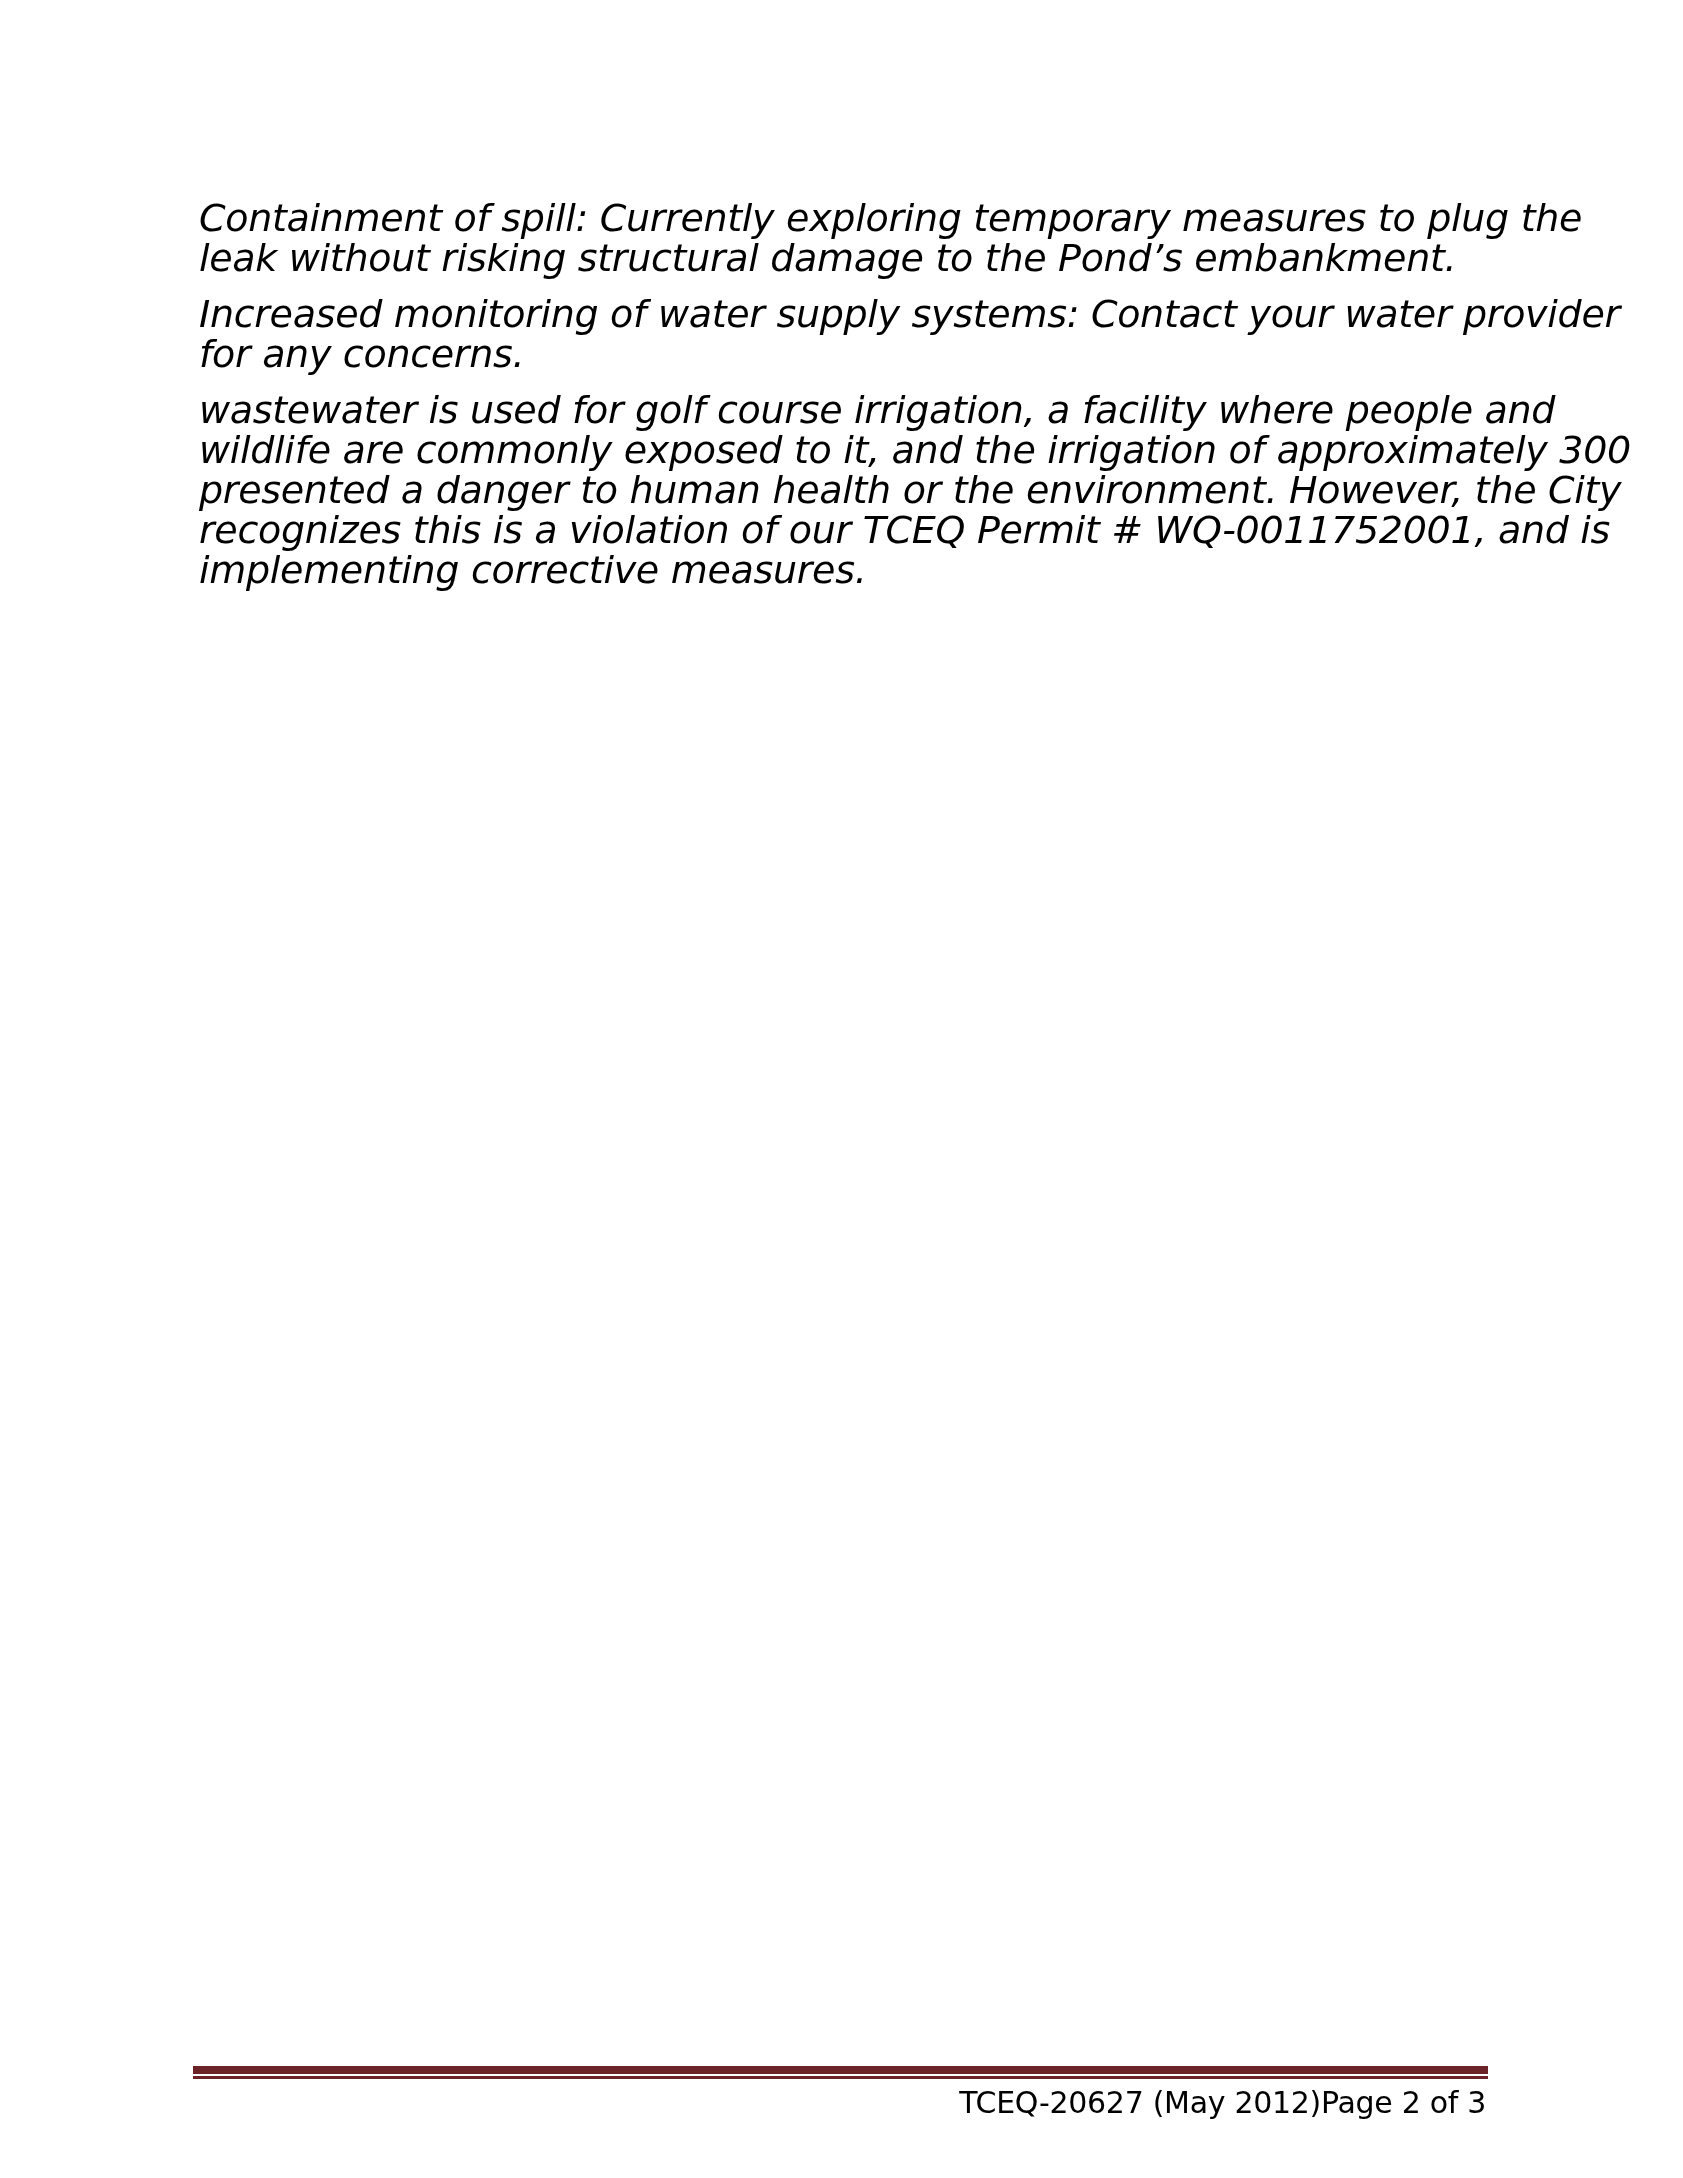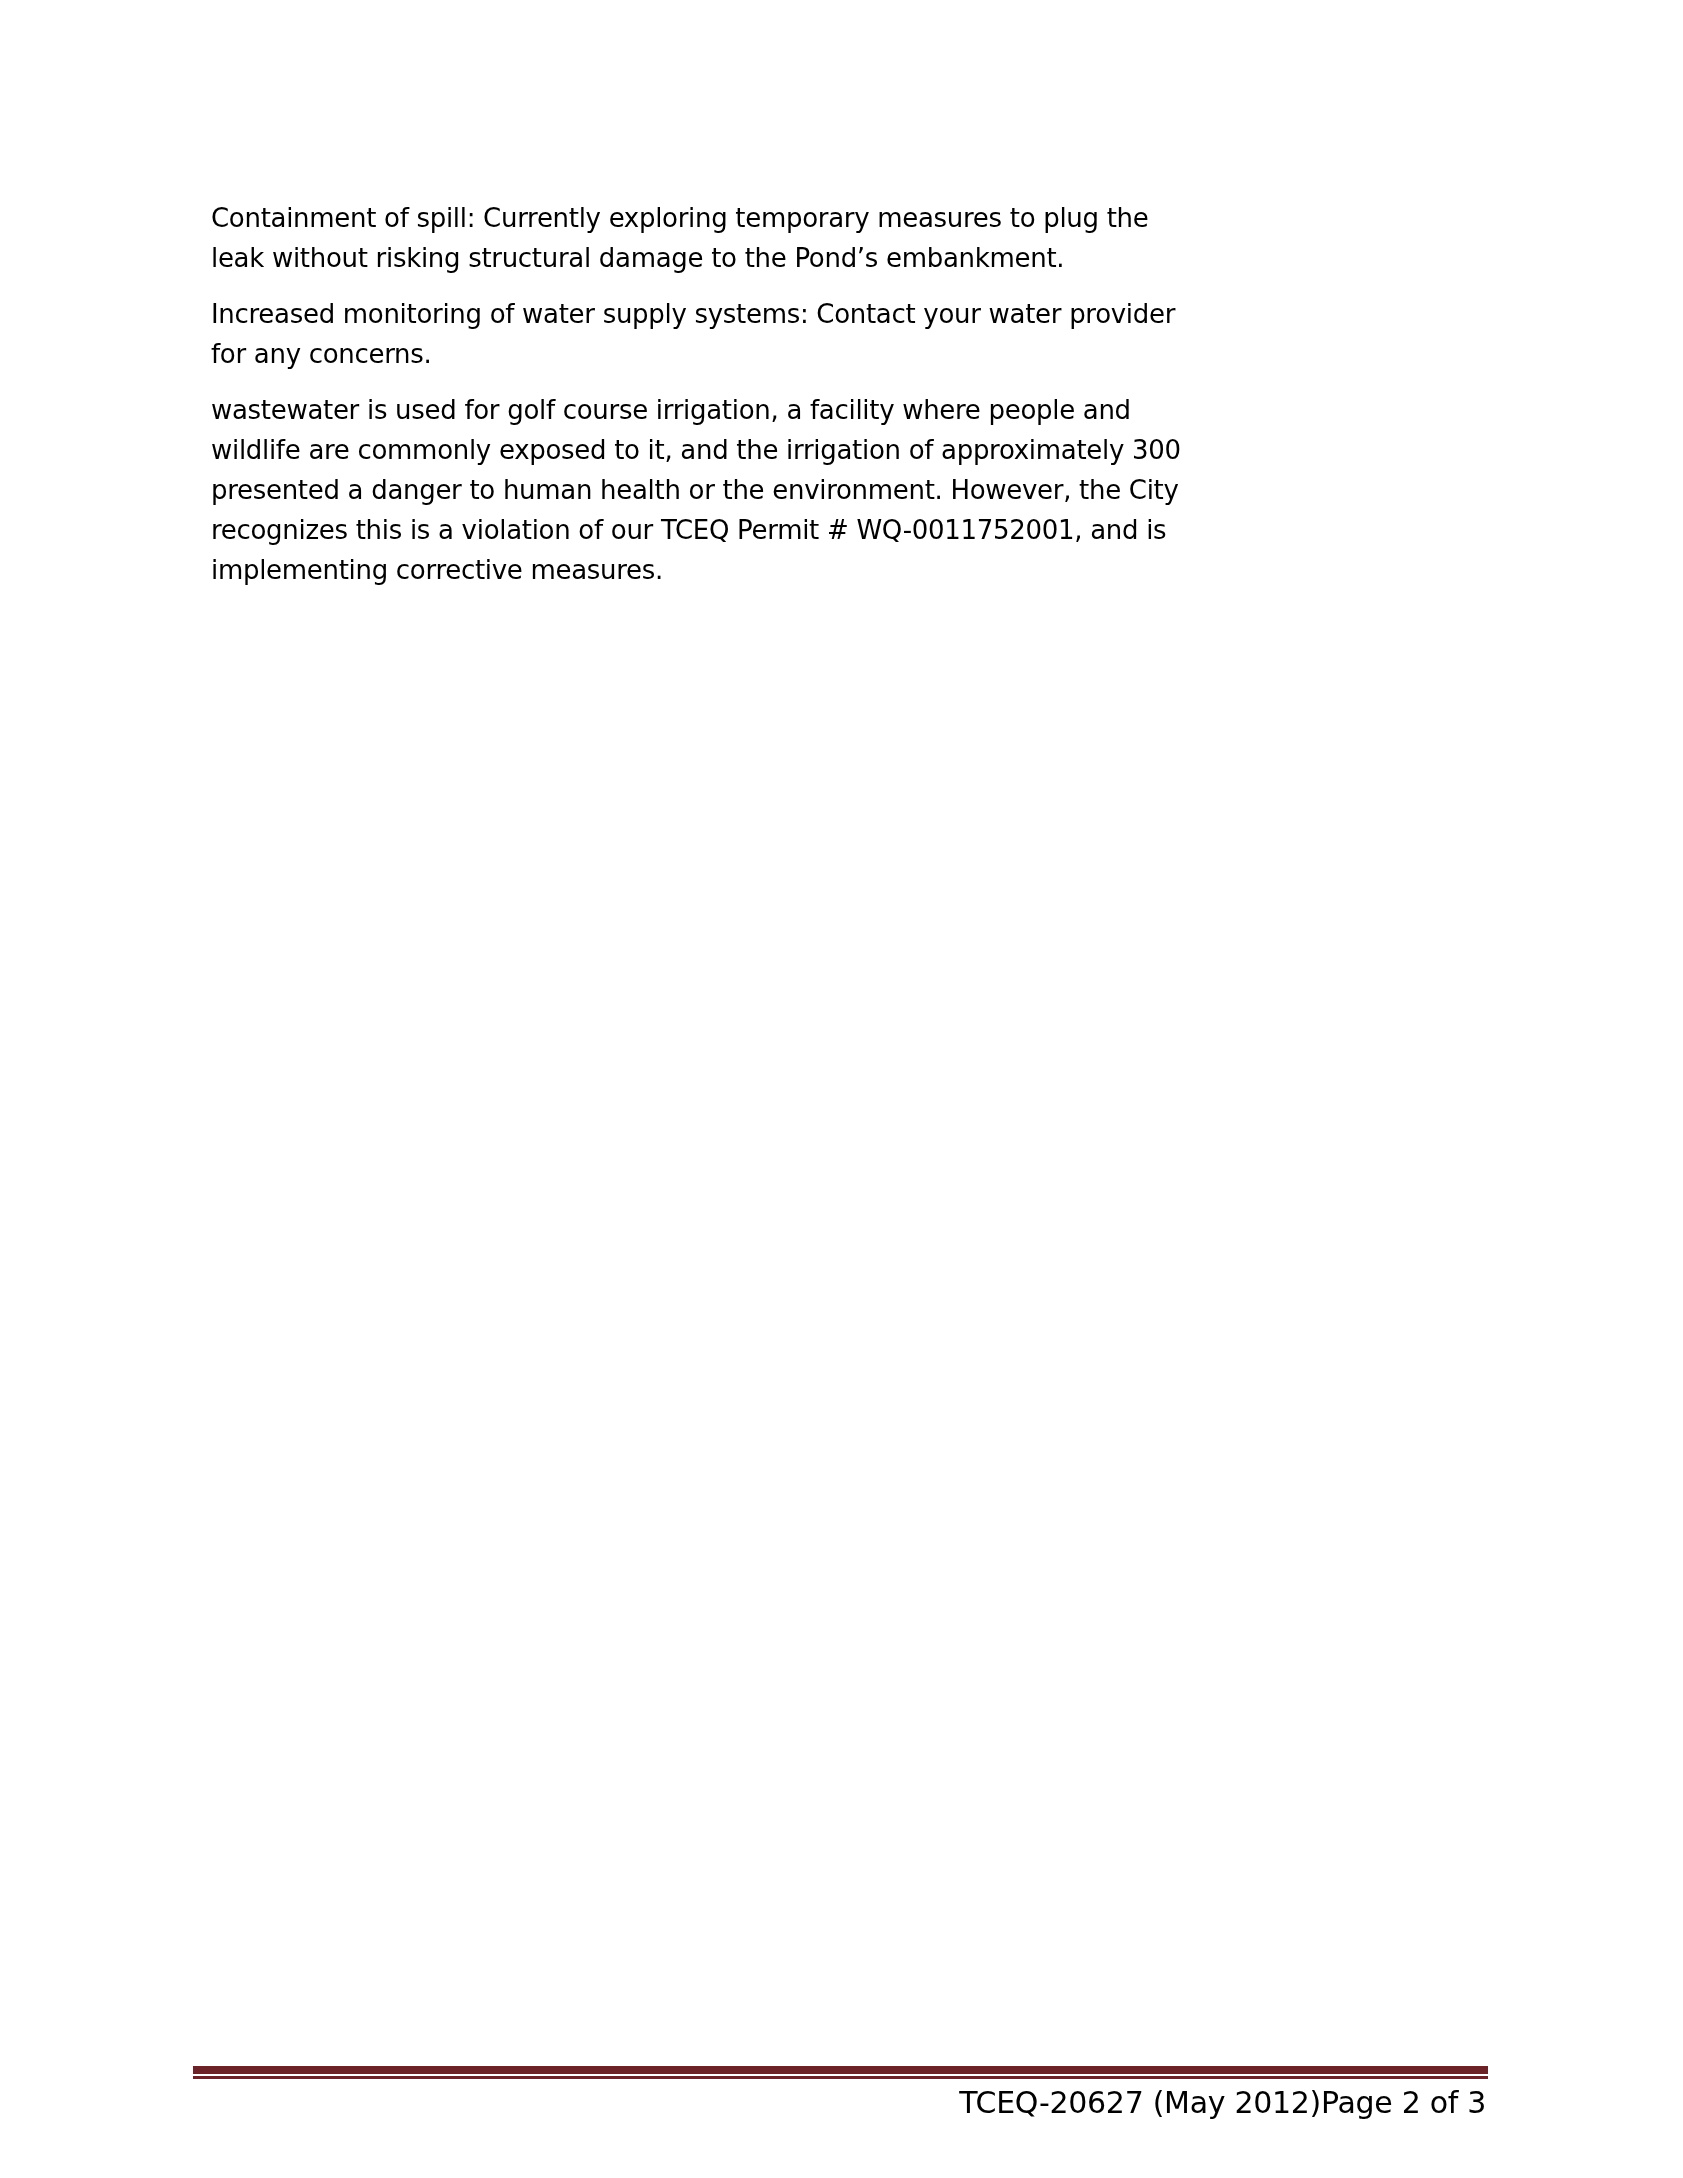--- a/index.html
+++ b/index.html
@@ -15,25 +15,26 @@
     font-family: "DejaVu Sans", sans-serif;
     color: #000000;
   }
   .page-body {
     position: absolute;
     left: 199px;
     top: 198px;
     width: 1297px;
   }
   .para {
-    margin: 0 0 16px 12px;
-    font-size: 26px;
+    margin: 0 0 16px 0;
+    font-size: 38px;
     line-height: 40px;
     letter-spacing: -0.3px;
     white-space: normal;
+    font-style: italic;
   }
   .para .line {
     display: block;
     white-space: nowrap;
   }
   .footer-rule {
     position: absolute;
     left: 193px;
     width: 1295px;
   }

